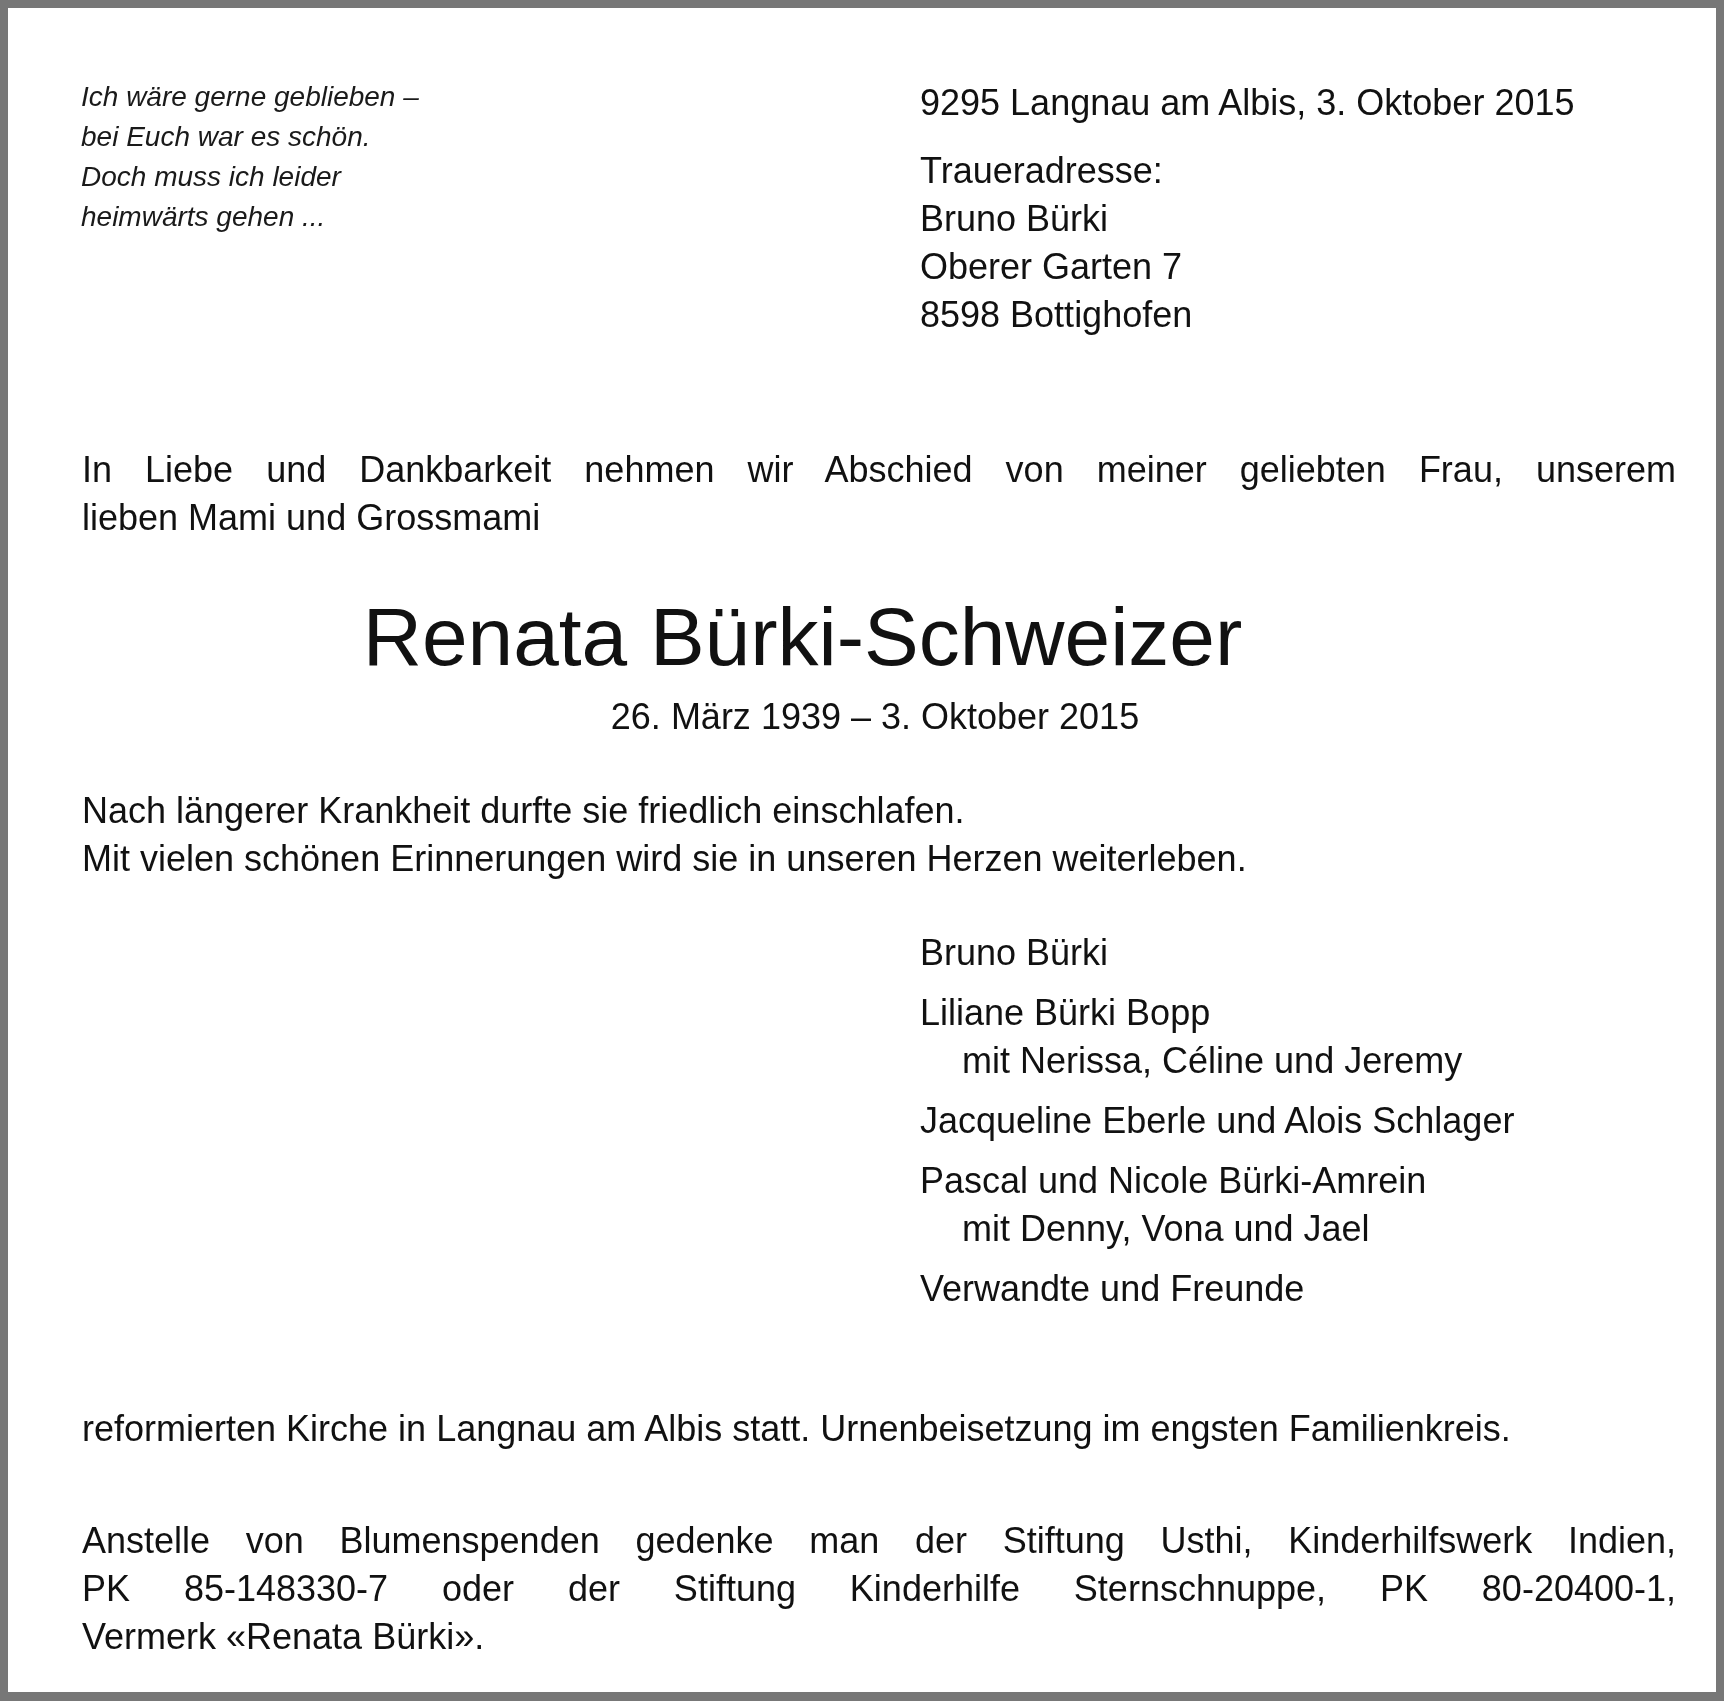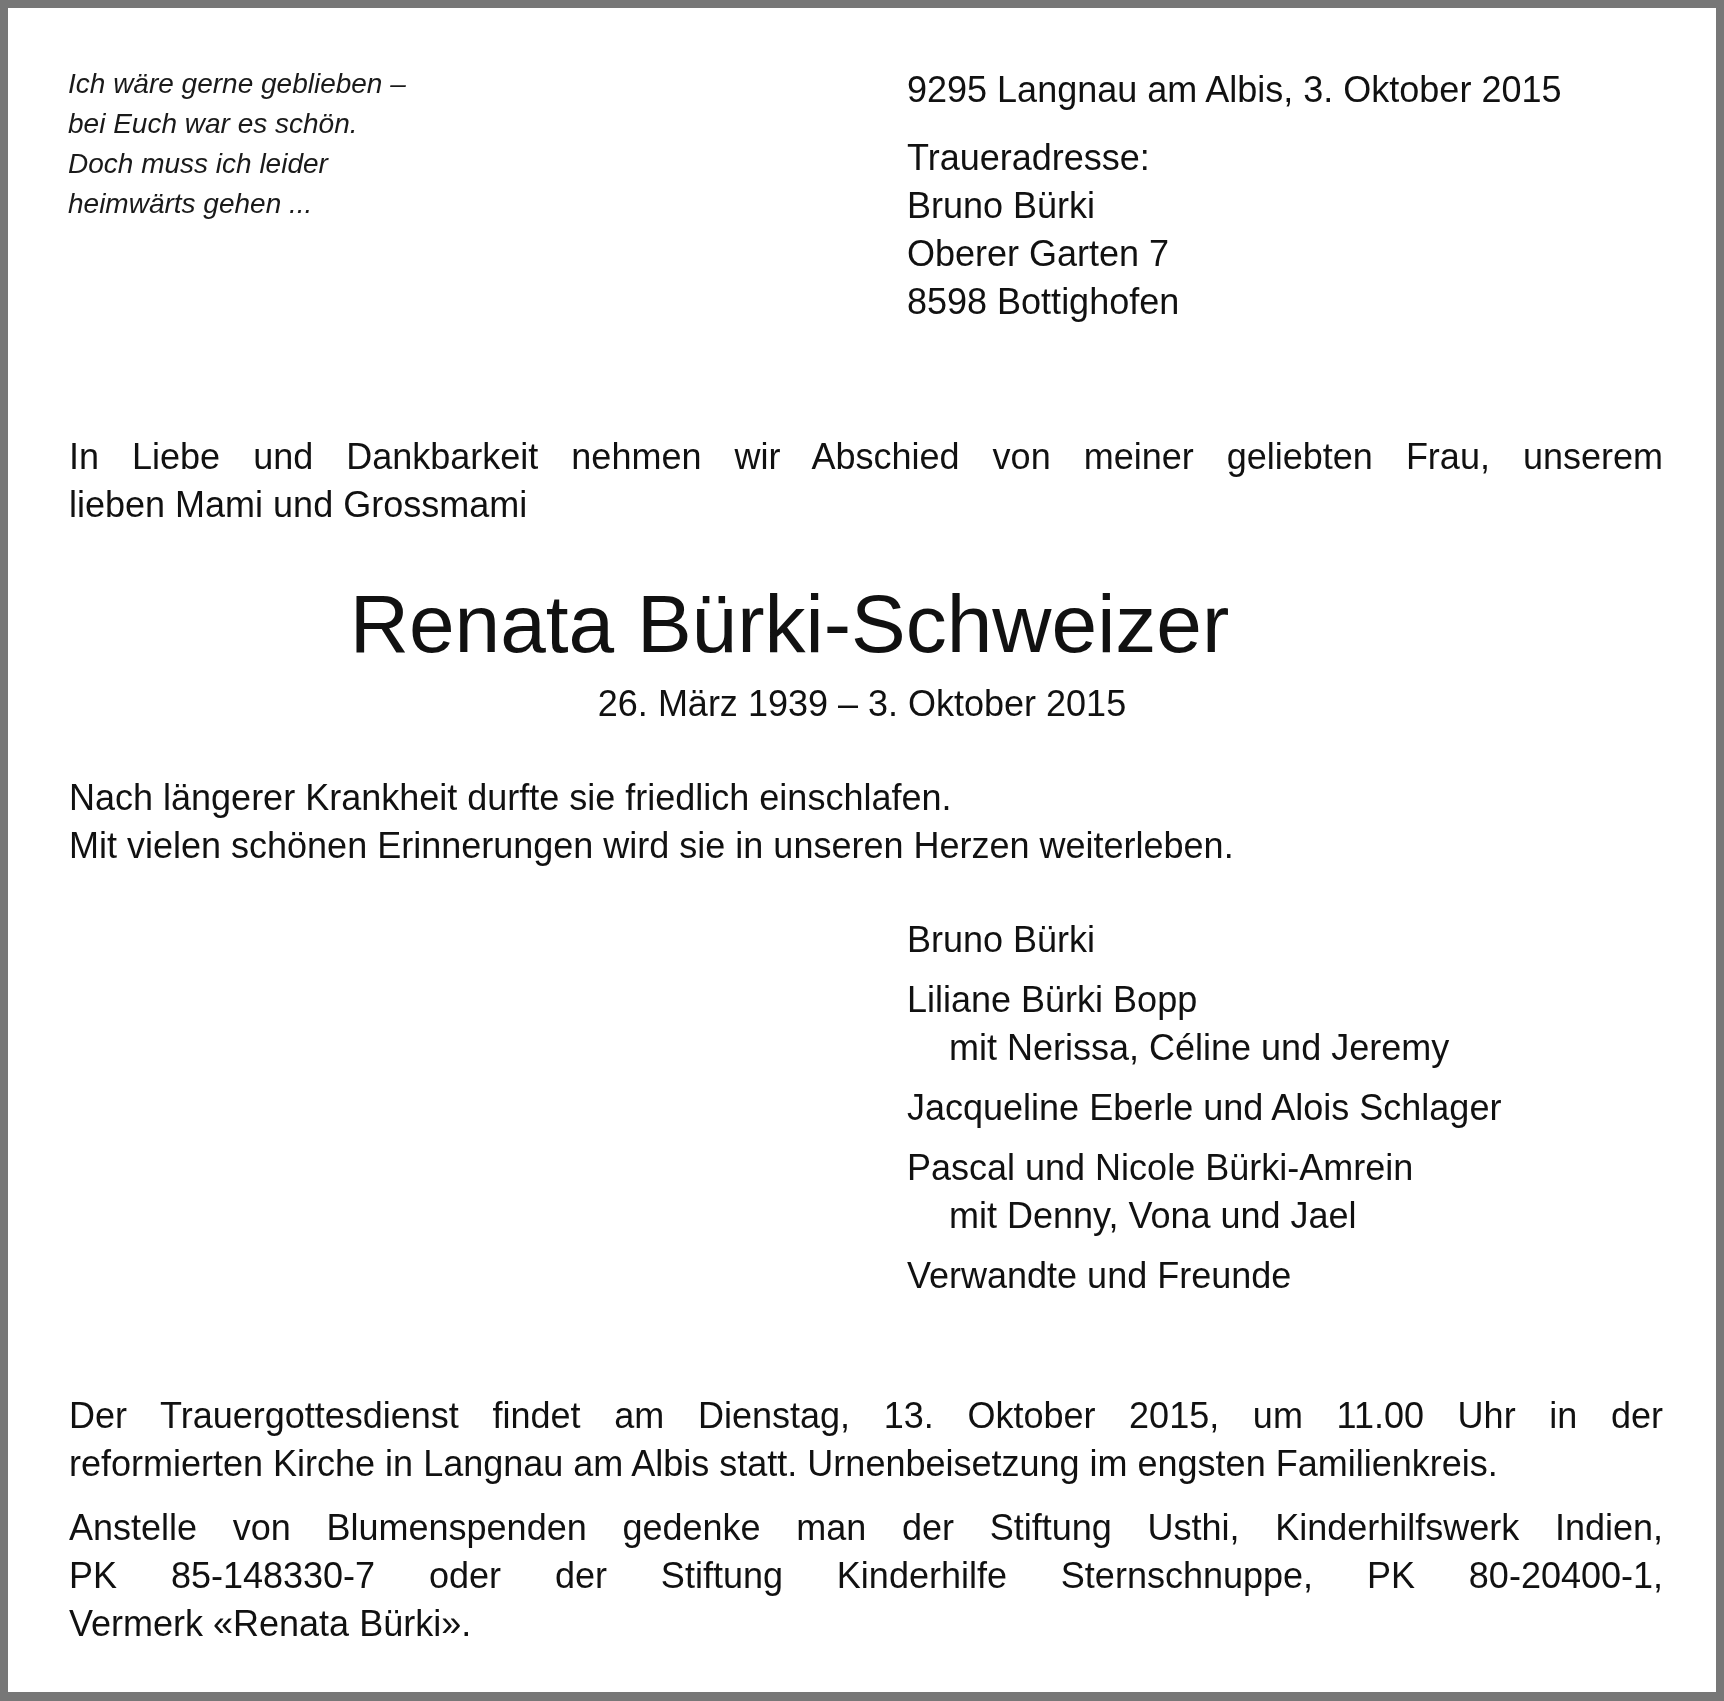--- a/index.html
+++ b/index.html
@@ -1,19 +1,19 @@
 <!DOCTYPE html>
 <html><head>
 <meta charset="utf-8">
 <style>
   html, body { margin:0; padding:0; }
   body { width:1724px; height:1701px; background:#777777; position:relative; overflow:hidden;
          font-family:"Liberation Sans", sans-serif; color:#111; }
   .page { position:absolute; left:8px; top:8px; width:1708px; height:1684px; background:#ffffff; }
-  .abs { position:absolute; margin:0; }
+  .abs { position:absolute; margin:13px; }
   .motto { left:60px; top:56px; font-style:italic; font-size:28px; line-height:40px; color:#1a1a1a; }
   .motto div { white-space:nowrap; }
   .right-col { left:899px; font-size:36px; line-height:48px; white-space:nowrap; }
   .place-date { top:58px; }
   .address { top:126px; }
   .para { left:61px; width:1594px; font-size:36px; line-height:48px; text-align:justify; text-align-last:left; }
   .intro { top:425px; }
   .name { left:0; width:1563px; top:568px; text-align:center; font-size:82px; line-height:96px; letter-spacing:0px; }
   .dates { left:0; width:1708px; top:672px; text-align:center; font-size:36px; line-height:48px; }
   .closing { top:766px; text-align:left; }
@@ -73,21 +73,20 @@
     <div class="mourner-group">
       <div>Pascal und Nicole Bürki-Amrein</div>
       <div class="mourner-sub">mit Denny, Vona und Jael</div>
     </div>
     <div class="mourner-group">
       <div>Verwandte und Freunde</div>
     </div>
   </div>
 
   <div class="abs para service">
-    <div class="line">Der Trauergottesdienst findet am Dienstag, 13. Oktober 2015, um 11.00 Uhr in der</div>
     <div class="line last">reformierten Kirche in Langnau am Albis statt. Urnenbeisetzung im engsten Familienkreis.</div>
   </div>
 
   <div class="abs para donation">
     <div class="line">Anstelle von Blumenspenden gedenke man der Stiftung Usthi, Kinderhilfswerk Indien,</div>
     <div class="line">PK 85-148330-7 oder der Stiftung Kinderhilfe Sternschnuppe, PK 80-20400-1,</div>
     <div class="line last">Vermerk «Renata Bürki».</div>
   </div>
 
 </div>

